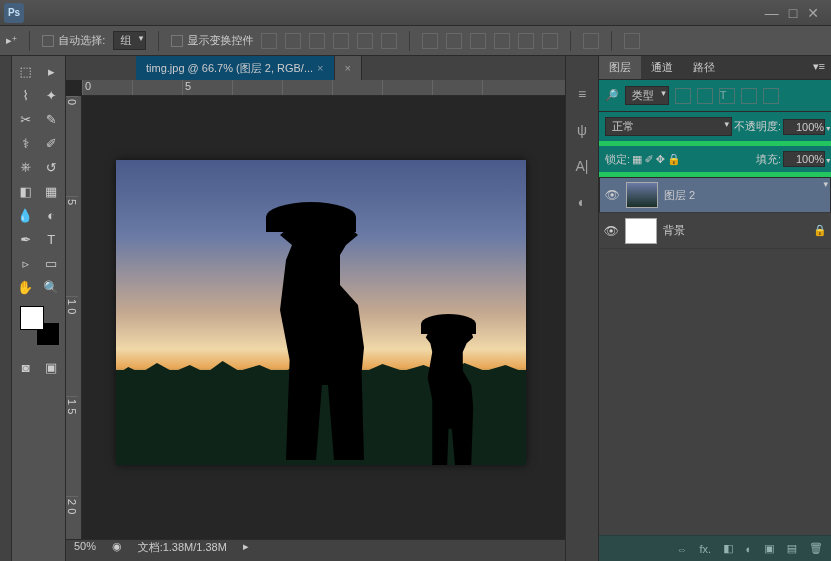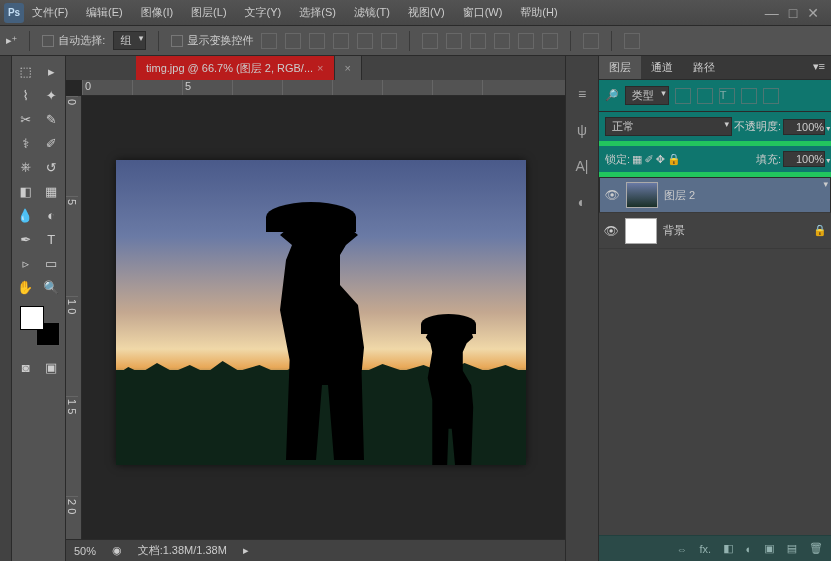--- a/index.html
+++ b/index.html
@@ -20,37 +20,37 @@
 .main{display:flex;height:505px}
 .ltab{width:12px;background:#424242;border-right:1px solid #2a2a2a}
 .tools{width:54px;background:#535353;border-right:1px solid #2a2a2a;padding:4px 2px;display:flex;flex-direction:column;gap:2px}
 .trow{display:flex;gap:2px}
 .tbtn{width:24px;height:22px;display:flex;align-items:center;justify-content:center;cursor:pointer;border-radius:2px;font-size:13px}
 .swatches{margin-top:6px;position:relative;width:40px;height:40px;margin-left:6px}
 .swf{position:absolute;width:24px;height:24px;background:#fff;border:1px solid #000;top:0;left:0}
 .swb{position:absolute;width:24px;height:24px;background:#000;border:1px solid #555;bottom:0;right:0}
 .center{flex:1;display:flex;flex-direction:column;background:#262626}
 .doctabs{height:24px;background:#424242;display:flex;padding-left:70px}
-.doctab{padding:4px 10px;background:#b91c1c;border-right:1px solid #2a2a2a;font-size:10px;display:flex;align-items:center;gap:4px}
+.doctab{padding:4px 10px;background:#0c4a6e;border-right:1px solid #2a2a2a;font-size:10px;display:flex;align-items:center;gap:4px}
 .doctab.active{background:#535353}
 .doctab .x{opacity:0.6;font-size:11px}
 .canvas-wrap{flex:1;position:relative;overflow:hidden;background:#262626}
 .ruler-h{position:absolute;top:0;left:16px;right:0;height:16px;background:#535353;border-bottom:1px solid #2a2a2a;font-size:8px;display:flex}
 .ruler-h div{width:50px;border-left:1px solid #666;padding-left:2px}
 .ruler-v{position:absolute;top:16px;left:0;width:16px;bottom:0;background:#535353;border-right:1px solid #2a2a2a;font-size:8px}
 .ruler-v div{height:50px;border-top:1px solid #666;padding-top:2px;writing-mode:vertical-rl}
 .canvas{position:absolute;top:80px;left:50px;width:410px;height:305px;background:#000;box-shadow:0 0 8px rgba(0,0,0,0.6)}
 .sky{position:absolute;inset:0;background:linear-gradient(180deg,#4a5a8a 0%,#6a7aa5 25%,#c4a890 50%,#f0d8a8 62%,#e8a858 68%,#5a6040 72%,#1a3028 100%)}
 .figure1{position:absolute;left:140px;top:50px;width:120px;height:250px;background:#000;clip-path:polygon(35% 0%,65% 0%,75% 8%,80% 8%,85% 10%,75% 14%,70% 18%,70% 30%,85% 38%,90% 55%,88% 65%,90% 100%,65% 100%,60% 70%,55% 70%,50% 100%,25% 100%,28% 60%,20% 40%,25% 20%,30% 14%,20% 10%,25% 8%,30% 8%)}
 .hat1{position:absolute;left:150px;top:42px;width:90px;height:30px;background:#000;border-radius:50% 50% 0 0}
 .figure2{position:absolute;left:300px;top:160px;width:65px;height:145px;background:#000;clip-path:polygon(30% 0%,70% 0%,80% 8%,85% 8%,88% 12%,78% 16%,72% 22%,72% 35%,85% 45%,88% 60%,85% 100%,60% 100%,55% 75%,50% 75%,48% 100%,25% 100%,25% 55%,18% 40%,25% 22%,22% 16%,15% 12%,20% 8%,25% 8%)}
 .hat2{position:absolute;left:305px;top:154px;width:55px;height:20px;background:#000;border-radius:50% 50% 0 0}
 .trees{position:absolute;bottom:0;left:0;right:0;height:95px;background:#0e2418}
 .treetop{position:absolute;bottom:90px;left:0;right:0;height:20px;background:#0e2418;clip-path:polygon(0% 100%,3% 60%,6% 90%,10% 40%,14% 85%,18% 50%,22% 90%,26% 30%,30% 80%,35% 50%,40% 95%,45% 40%,50% 85%,55% 50%,60% 90%,65% 45%,70% 80%,75% 50%,80% 90%,85% 40%,90% 80%,95% 50%,100% 90%,100% 100%)}
-.statusbar{height:22px;background:#424242;border-top:1px solid #2a2a2a;display:flex;align-items:center;padding:0 8px;gap:16px;font-size:10px}
+.statusbar{height:22px;background:#424242;border-top:1px solid #2a2a2a;display:flex;align-items:flex-start;padding:0 8px;gap:16px;font-size:10px}
 .rdock{width:34px;background:#424242;border-left:1px solid #2a2a2a;border-right:1px solid #2a2a2a;display:flex;flex-direction:column;align-items:center;padding-top:30px;gap:20px}
 .rdock span{font-size:14px;opacity:0.7}
 .rpanel{width:232px;background:#0f766e;display:flex;flex-direction:column}
 .ptabs{height:24px;display:flex;background:#383838;border-bottom:1px solid #2a2a2a}
 .ptab{padding:4px 10px;font-size:11px}
 .ptab.active{background:#535353}
 .poptions{padding:6px;display:flex;align-items:center;gap:6px;border-bottom:1px solid #2a2a2a}
 .poptions .ico{width:16px;height:16px;border:1px solid #777;opacity:0.6}
 .prow{padding:5px 6px;display:flex;align-items:center;gap:2px;border-bottom:5px solid #22c55e;font-size:10px}
 .numbox{background:#3a3a3a;border:1px solid #2a2a2a;padding:1px 12px;width:42px;text-align:right;position:relative}
@@ -60,32 +60,20 @@
 .layer.sel{background:#5a6e8a}
 .eye{width:16px;text-align:center;font-size:12px}
 .thumb{width:32px;height:26px;border:1px solid #aaa}
 .pfoot{height:26px;background:#383838;border-top:1px solid #2a2a2a;display:flex;align-items:center;justify-content:flex-end;gap:12px;padding:0 8px;font-size:12px;opacity:0.7}
 </style>
 </head>
 <body>
 
 <div class="titlebar">
   <div class="ps-logo">Ps</div>
-  <div class="menu">
-    <span>文件(F)</span>
-    <span>编辑(E)</span>
-    <span>图像(I)</span>
-    <span>图层(L)</span>
-    <span>文字(Y)</span>
-    <span>选择(S)</span>
-    <span>滤镜(T)</span>
-    <span>视图(V)</span>
-    <span>窗口(W)</span>
-    <span>帮助(H)</span>
-  </div>
   <div class="winbtns">
     <span>—</span>
     <span>□</span>
     <span>✕</span>
   </div>
 </div>
 
 <div class="optbar">
   <span>▸⁺</span>
   <div class="sep"></div>

